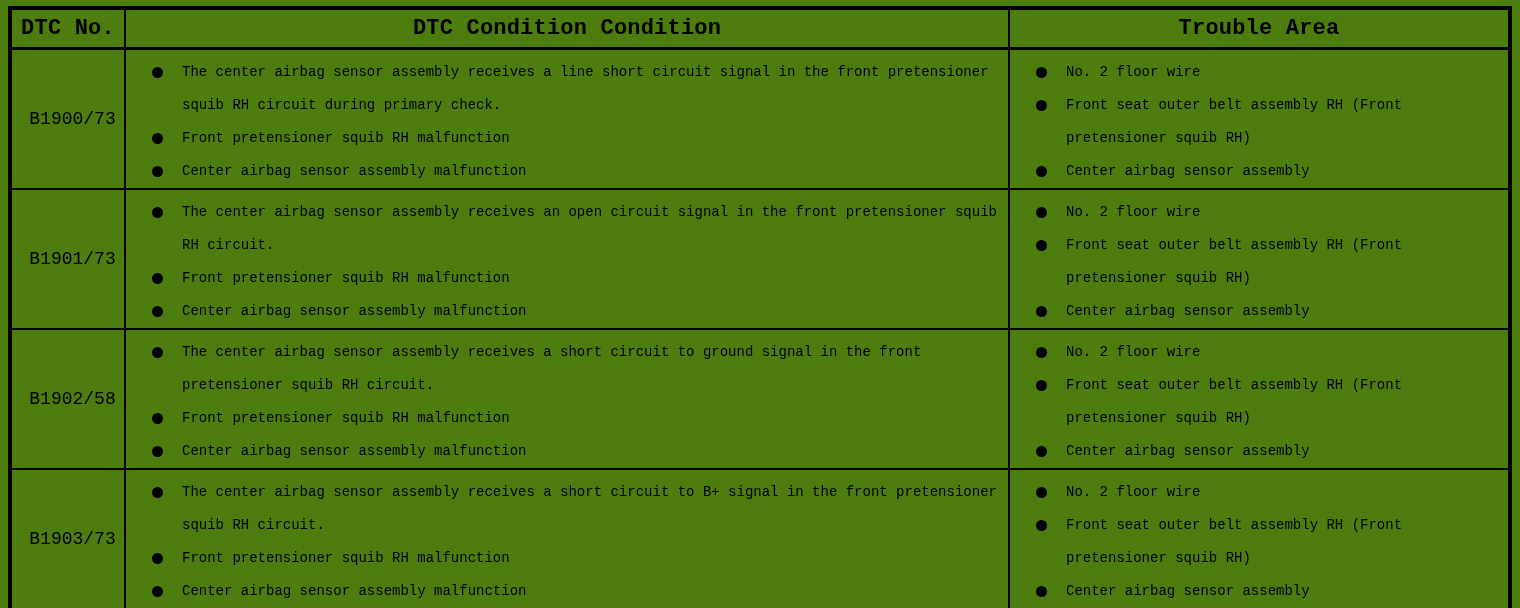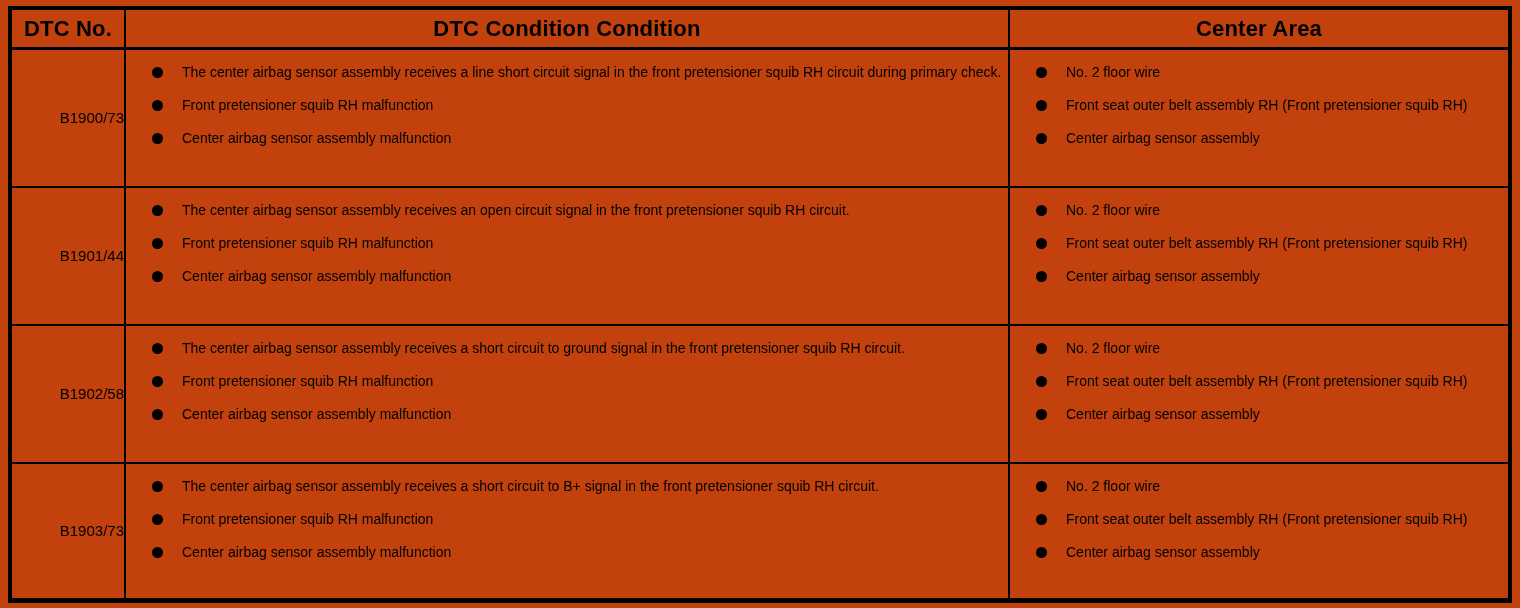--- a/index.html
+++ b/index.html
@@ -4,22 +4,22 @@
 <style>
   html, body {
     margin: 0;
     padding: 0;
     background: #ffffff;
   }
   .page {
     position: relative;
     width: 1520px;
     height: 608px;
-    background: #c2410c;
-    font-family: Liberation Sans, sans-serif;
+    background: #4d7c0f;
+    font-family: Liberation Mono, monospace;
     color: #000000;
   }
   table.dtc-table {
     position: absolute;
     left: 8px;
     top: 6px;
     width: 1500px;
     border-collapse: collapse;
     table-layout: fixed;
     border-top: 4px solid #000;
@@ -44,23 +44,23 @@
   td {
     border: 2px solid #000;
     vertical-align: top;
     font-size: 14px;
     line-height: 33px;
     padding: 0;
   }
   tbody tr { height: 138px; }
   td.dtc {
     vertical-align: middle;
-    text-align: right;
+    text-align: center;
     padding-left: 9px;
-    font-size: 15px;
+    font-size: 18px;
   }
   td.cond, td.area { padding-top: 6px; }
   ul.bullets {
     margin: 0;
     padding: 0;
     list-style: none;
   }
   ul.bullets li {
     position: relative;
     padding-left: 56px;
@@ -83,21 +83,21 @@
   <table class="dtc-table">
     <colgroup>
       <col class="c-dtc">
       <col class="c-cond">
       <col class="c-area">
     </colgroup>
     <thead>
       <tr>
         <th>DTC No.</th>
         <th>DTC Condition Condition</th>
-        <th>Center Area</th>
+        <th>Trouble Area</th>
       </tr>
     </thead>
     <tbody id="table-body">
   <tr>
     <td class="dtc">B1900/73</td>
     <td class="cond">
       <ul class="bullets">
               <li>The center airbag sensor assembly receives a line short circuit signal in the front pretensioner squib RH circuit during primary check.</li>
               <li>Front pretensioner squib RH malfunction</li>
               <li>Center airbag sensor assembly malfunction</li>
@@ -106,21 +106,21 @@
     <td class="area">
       <ul class="bullets">
               <li>No. 2 floor wire</li>
               <li>Front seat outer belt assembly RH (Front pretensioner squib RH)</li>
               <li>Center airbag sensor assembly</li>
             </ul>
     </td>
   </tr>
 
   <tr>
-    <td class="dtc">B1901/44</td>
+    <td class="dtc">B1901/73</td>
     <td class="cond">
       <ul class="bullets">
               <li>The center airbag sensor assembly receives an open circuit signal in the front pretensioner squib RH circuit.</li>
               <li>Front pretensioner squib RH malfunction</li>
               <li>Center airbag sensor assembly malfunction</li>
             </ul>
     </td>
     <td class="area">
       <ul class="bullets">
               <li>No. 2 floor wire</li>

